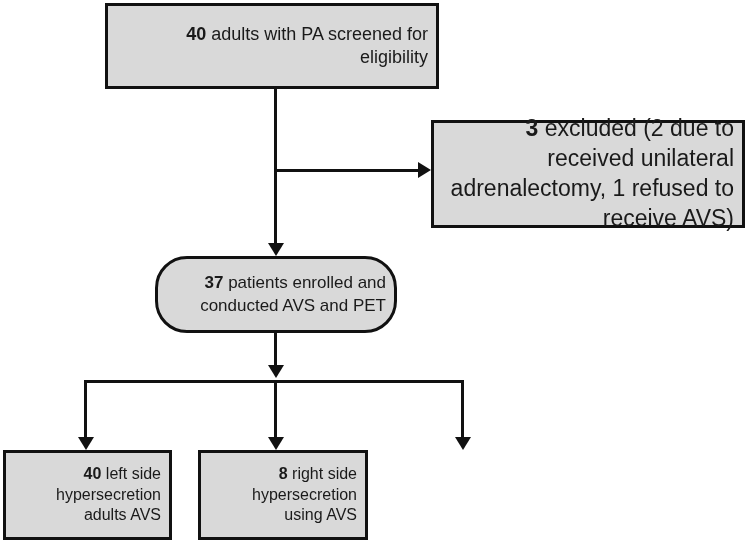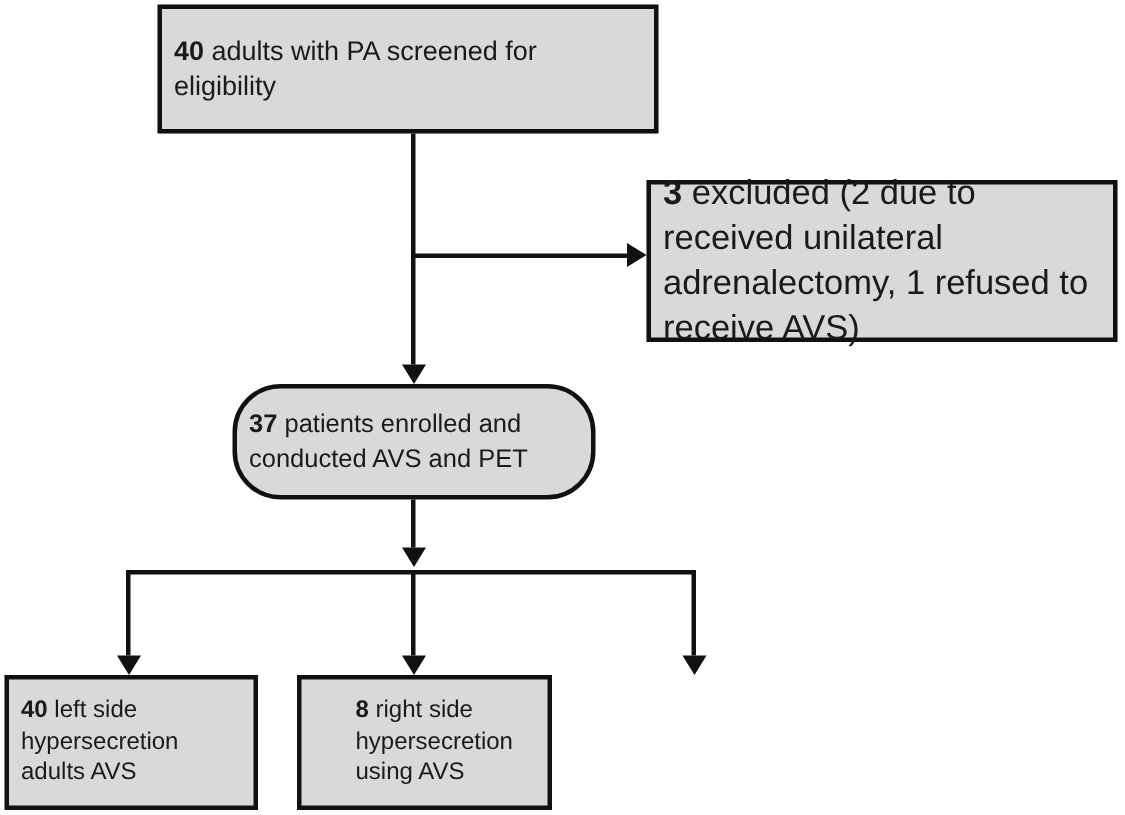--- a/index.html
+++ b/index.html
@@ -18,21 +18,21 @@
     overflow: hidden;
   }
   .node {
     position: absolute;
     box-sizing: border-box;
     background: #d9d9d9;
     border: 3px solid #111111;
     display: flex;
     align-items: center;
     justify-content: center;
-    text-align: left;
+    text-align: right;
     color: #1a1a1a;
     font-family: "Liberation Sans", sans-serif;
     font-size: 17px;
     line-height: 1.30;
     padding: 2px 8px;
   }
   .node .txt {
     display: block;
     width: 100%;
   }

